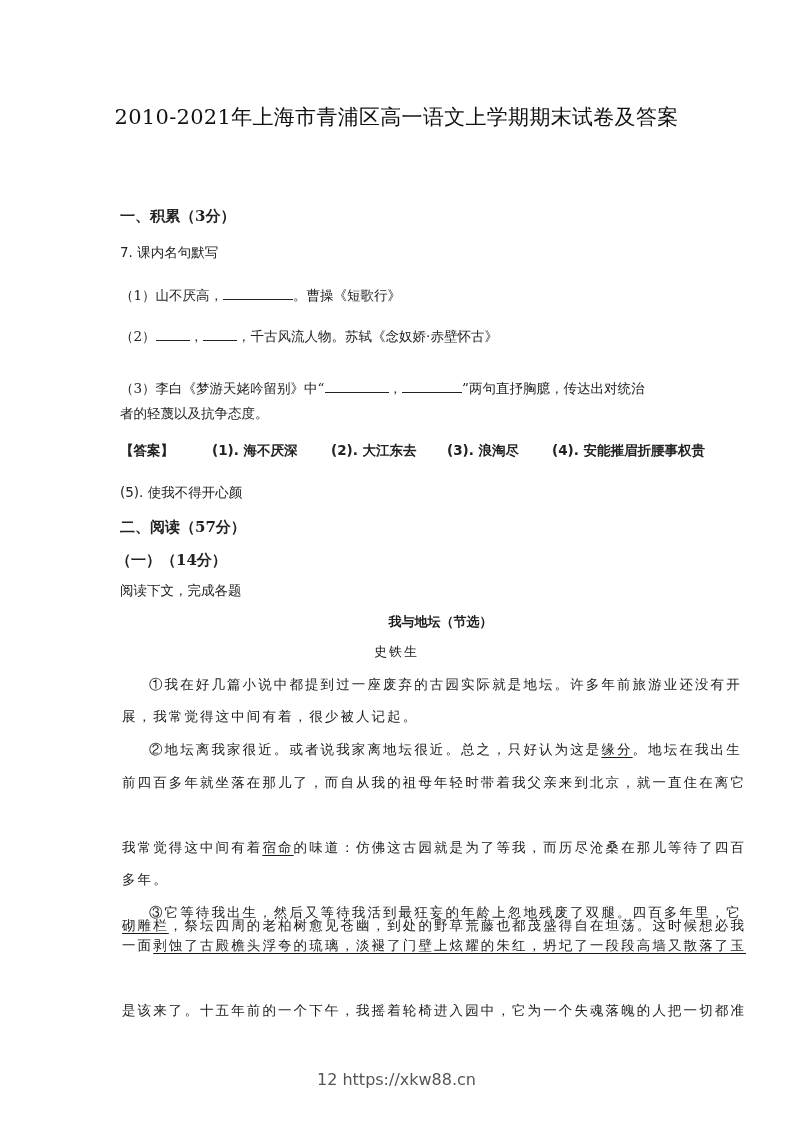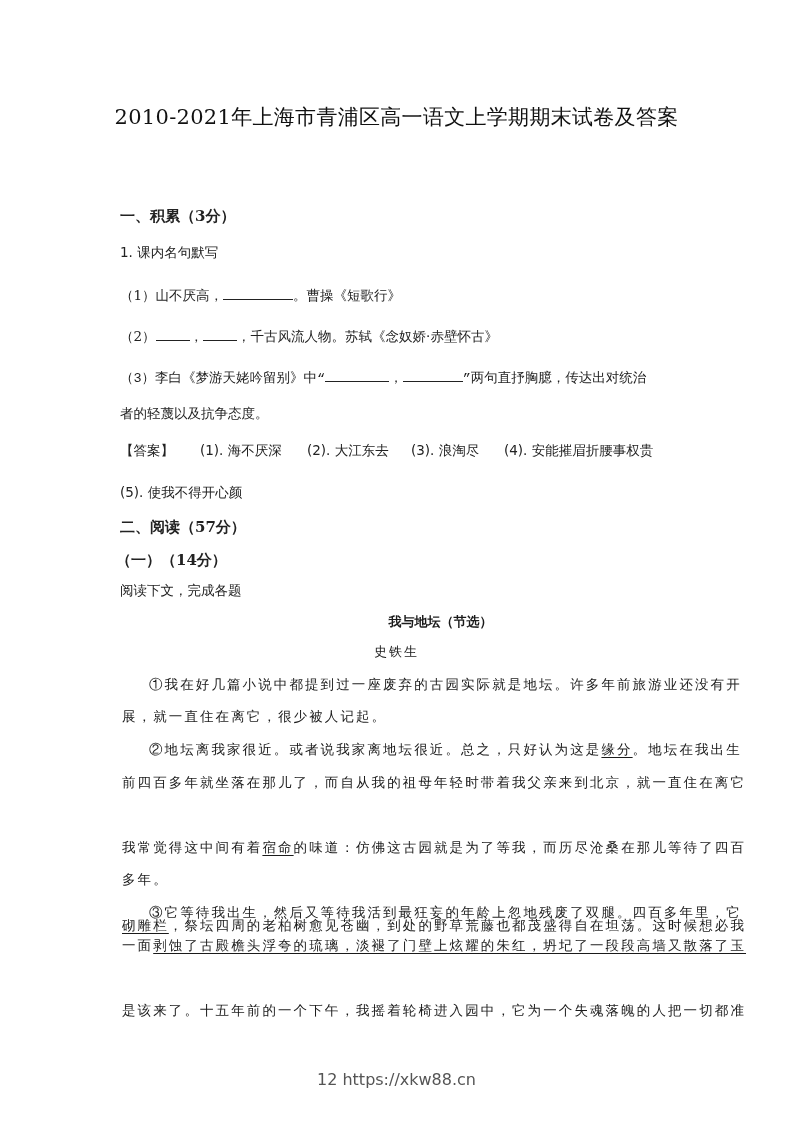--- a/index.html
+++ b/index.html
@@ -5,46 +5,46 @@
     html, body { margin: 0; padding: 0; background: #ffffff; }
     body { width: 793px; height: 1122px; position: relative; overflow: hidden; color: #1a1a1a; font-family: "DejaVu Serif", "Liberation Serif", serif; }
     .page { position: absolute; left: 0; top: 0; width: 732px; height: 1122px; }
     .abs { position: absolute; white-space: nowrap; }
     .title { left: 0; width: 793px; top: 103px; text-align: center; font-size: 21px; letter-spacing: 0.3px; color: #111; }
     .h1 { left: 120px; font-size: 15px; font-weight: bold; color: #222; }
     .p { left: 120px; font-size: 13.5px; color: #222; }
     .sans { font-family: "DejaVu Sans", "Liberation Sans", sans-serif; }
     .blank { display: inline-block; border-bottom: 1px solid #222; height: 12px; vertical-align: baseline; }
     .answer-row { left: 120px; font-size: 13.5px; color: #222; display: flex; }
-    .answer-row span { margin-right: 0; }
+    .answer-row span { margin-right: 12px; font-weight: bold; }
     .center { left: 0; width: 793px; text-align: center; }
     .body-line { left: 122px; width: 552px; font-size: 13.5px; letter-spacing: 2.1px; color: #1a1a1a; font-family: "DejaVu Serif", "Liberation Serif", serif; }
     .indent { padding-left: 27px; }
     u.ul { text-decoration: underline; text-underline-offset: 3px; text-decoration-thickness: 1px; }
     .footer { left: 0; width: 793px; top: 1070px; text-align: center; font-size: 16px; color: #555; font-family: "DejaVu Sans", "Liberation Sans", sans-serif; }
   </style>
 </head>
 <body>
 
 <div class="page">
 
   <div class="abs title">2010-2021年上海市青浦区高一语文上学期期末试卷及答案</div>
 
   <div class="abs h1" style="top:207px;">一、积累（3分）</div>
-  <div class="abs p sans" style="top:244px;">1. 课内名句默写</div>
+  <div class="abs p sans" style="top:244px;">7. 课内名句默写</div>
 
   <div class="abs p" style="top:287px;">
     <span>（1）山不厌高，</span><span class="blank" style="width:70px;"></span><span>。曹操《短歌行》</span>
   </div>
 
   <div class="abs p" style="top:328px;">
     <span>（2）</span><span class="blank" style="width:34px;"></span><span>，</span><span class="blank" style="width:34px;"></span><span>，千古风流人物。苏轼《念奴娇·赤壁怀古》</span>
   </div>
 
-  <div class="abs p" style="top:369px;font-family:Liberation Mono, monospace;">
+  <div class="abs p" style="top:380px;">
     <span>（3）李白《梦游天姥吟留别》中“</span><span class="blank" style="width:64px;"></span><span>，</span><span class="blank" style="width:60px;"></span><span>”两句直抒胸臆，传达出对统治</span>
   </div>
   <div class="abs p" style="top:405px;">者的轻蔑以及抗争态度。</div>
 
   <div class="abs answer-row" style="top:442px;">
     <span style="width:80px;">【答案】</span>
     <span class="sans" style="width:107px;">(1). 海不厌深</span>
     <span class="sans" style="width:104px;">(2). 大江东去</span>
     <span class="sans" style="width:93px;">(3). 浪淘尽</span>
     <span class="sans">(4). 安能摧眉折腰事权贵</span>
@@ -52,21 +52,21 @@
   <div class="abs p sans" style="top:484px;">(5). 使我不得开心颜</div>
 
   <div class="abs h1" style="top:518px;">二、阅读（57分）</div>
   <div class="abs h1" style="top:551px; left:116px;">（一）（14分）</div>
   <div class="abs p" style="top:582px;">阅读下文，完成各题</div>
 
   <div class="abs center" style="top:613px; font-size:13px; font-weight:bold;padding-left:44px;">我与地坛（节选）</div>
   <div class="abs center" style="top:643px; font-size:13px; letter-spacing:2px;">史铁生</div>
 
   <div class="abs body-line indent" style="top:676px;">①我在好几篇小说中都提到过一座废弃的古园实际就是地坛。许多年前旅游业还没有开</div>
-  <div class="abs body-line" style="top:708px;">展，就一直住在离它，很少被人记起。</div>
+  <div class="abs body-line" style="top:708px;">展，我常觉得这中间有着，很少被人记起。</div>
   <div class="abs body-line indent" style="top:741px;">
     <span>②地坛离我家很近。或者说我家离地坛很近。总之，只好认为这是</span><u class="ul">缘分</u><span>。地坛在我出生</span>
   </div>
   <div class="abs body-line" style="top:774px;">前四百多年就坐落在那儿了，而自从我的祖母年轻时带着我父亲来到北京，就一直住在离它</div>
   <div class="abs body-line" style="top:871px;">多年。</div>
   <div class="abs body-line" style="top:839px;">
     <span>我常觉得这中间有着</span><u class="ul">宿命</u><span>的味道：仿佛这古园就是为了等我，而历尽沧桑在那儿等待了四百</span>
   </div>
   <div class="abs body-line indent" style="top:904px;">③它等待我出生，然后又等待我活到最狂妄的年龄上忽地残废了双腿。四百多年里，它</div>
   <div class="abs body-line" style="top:937px;">

